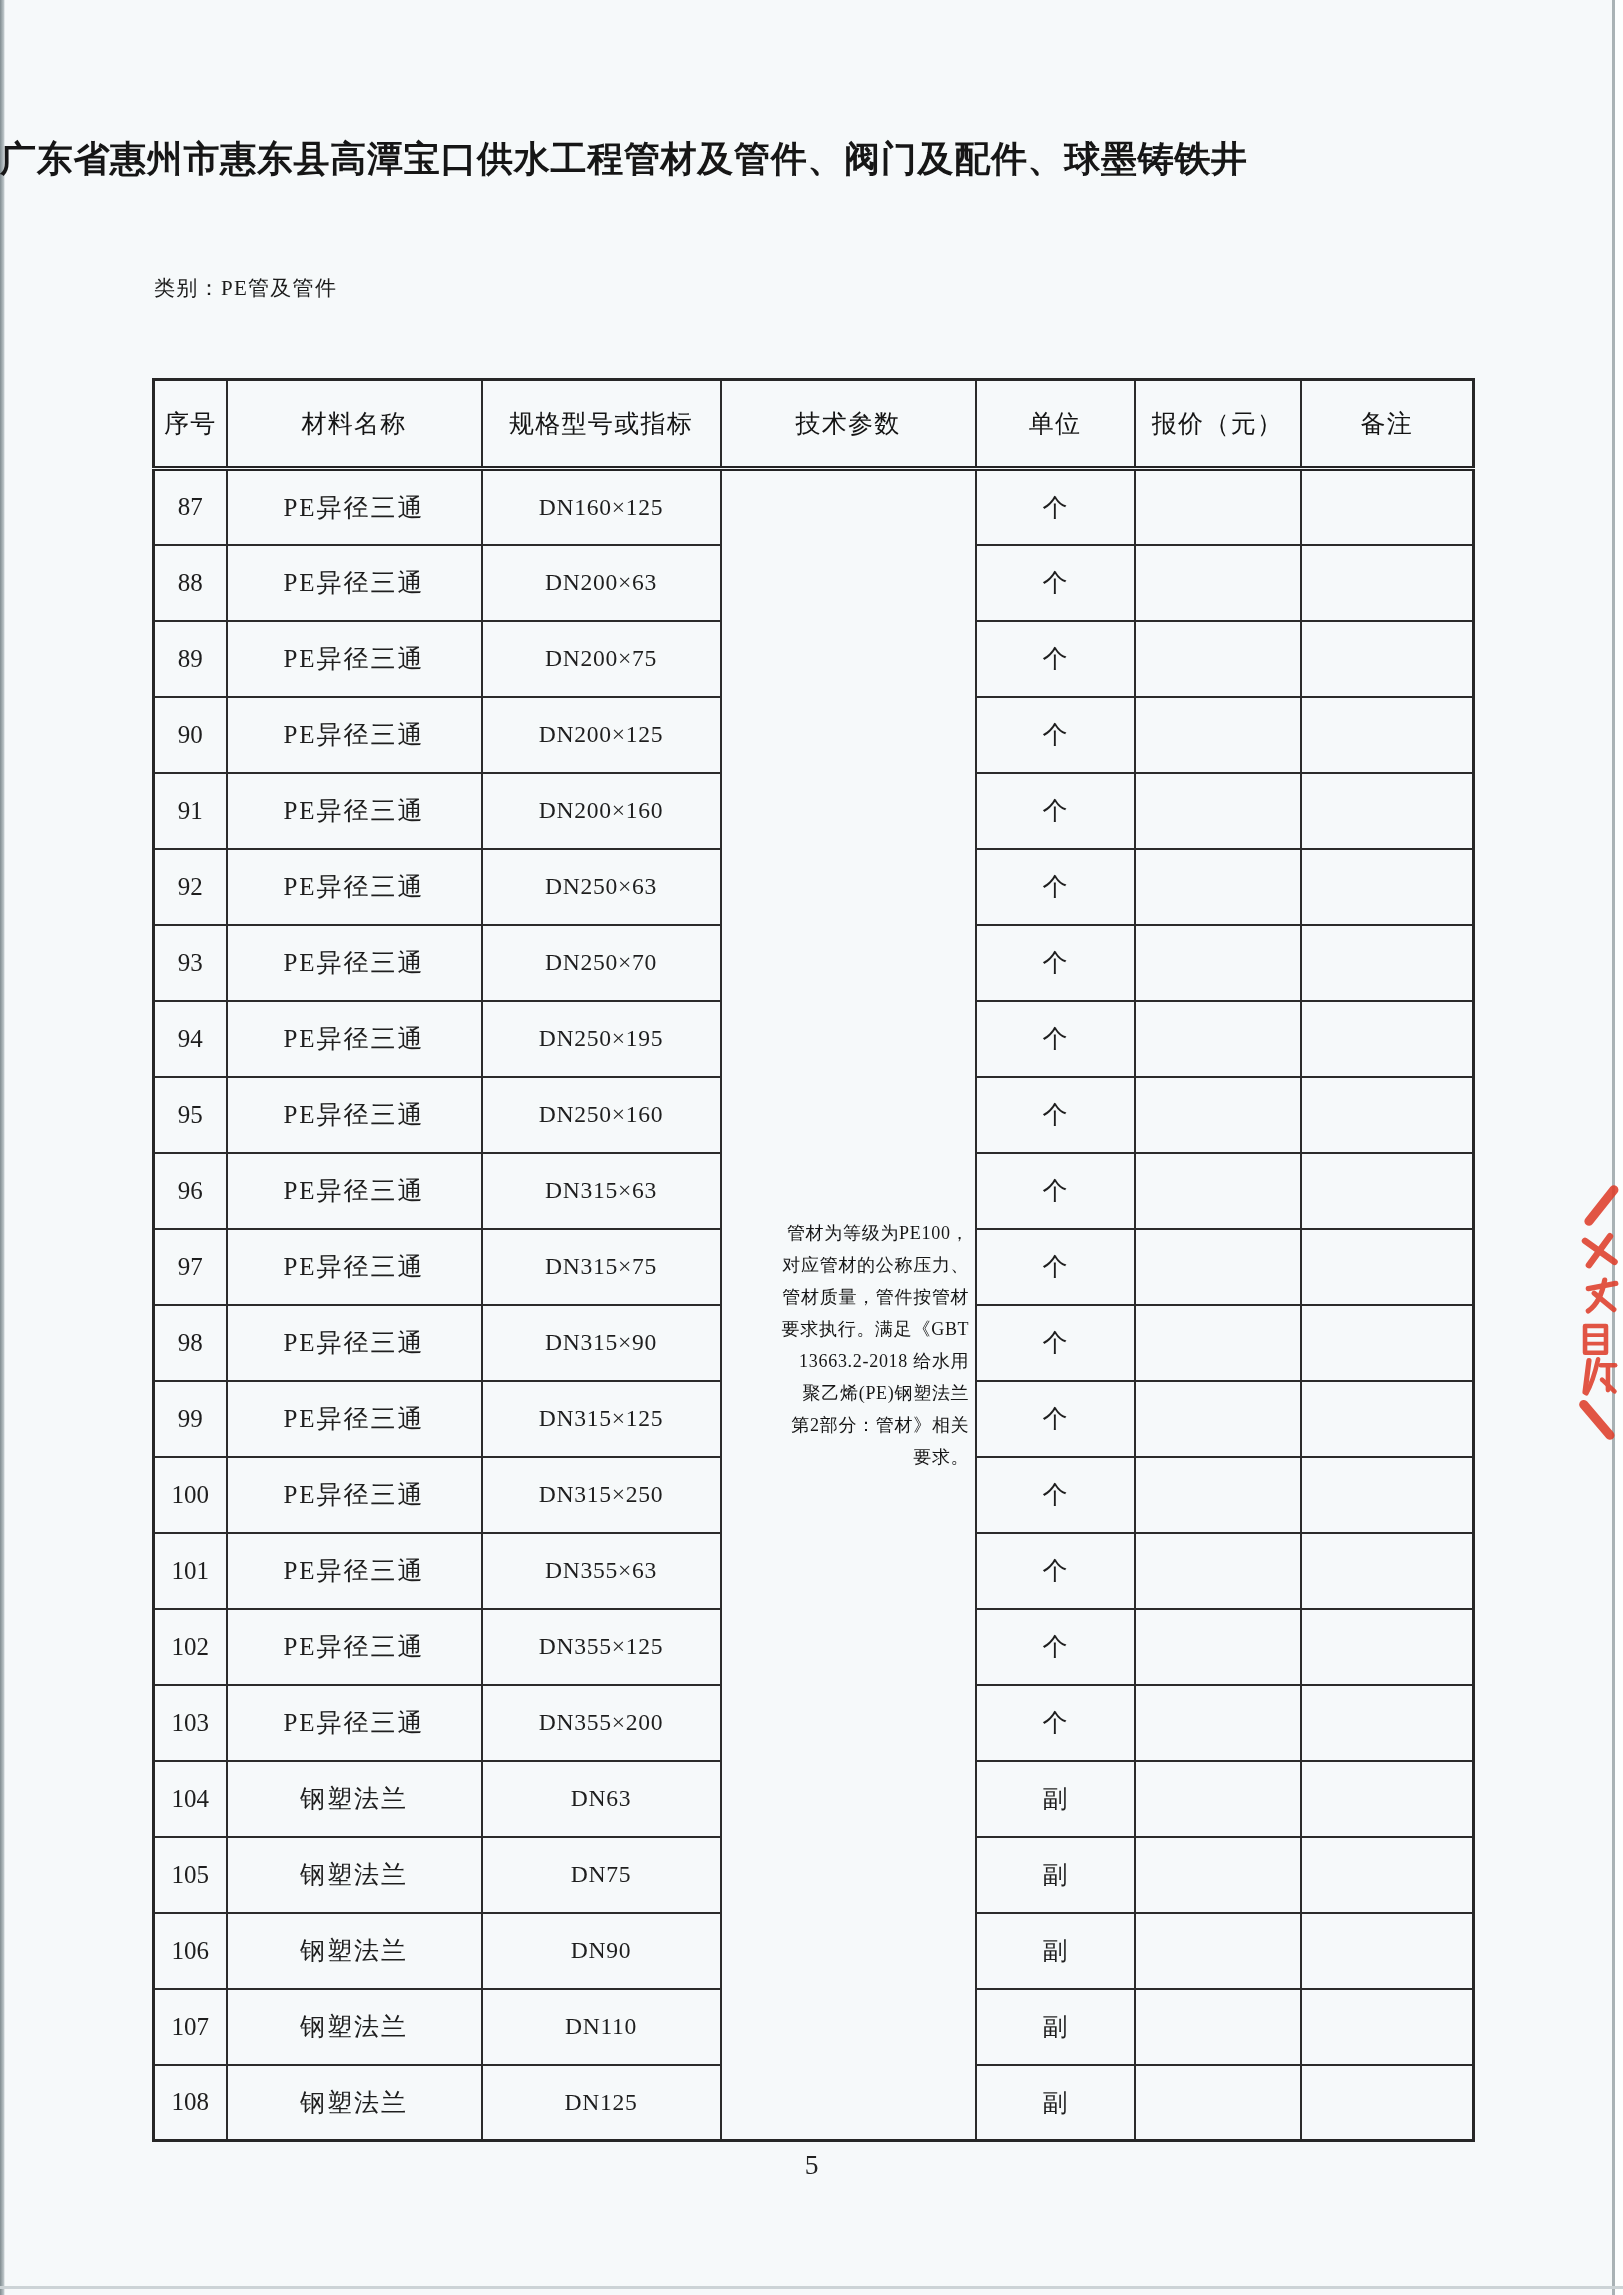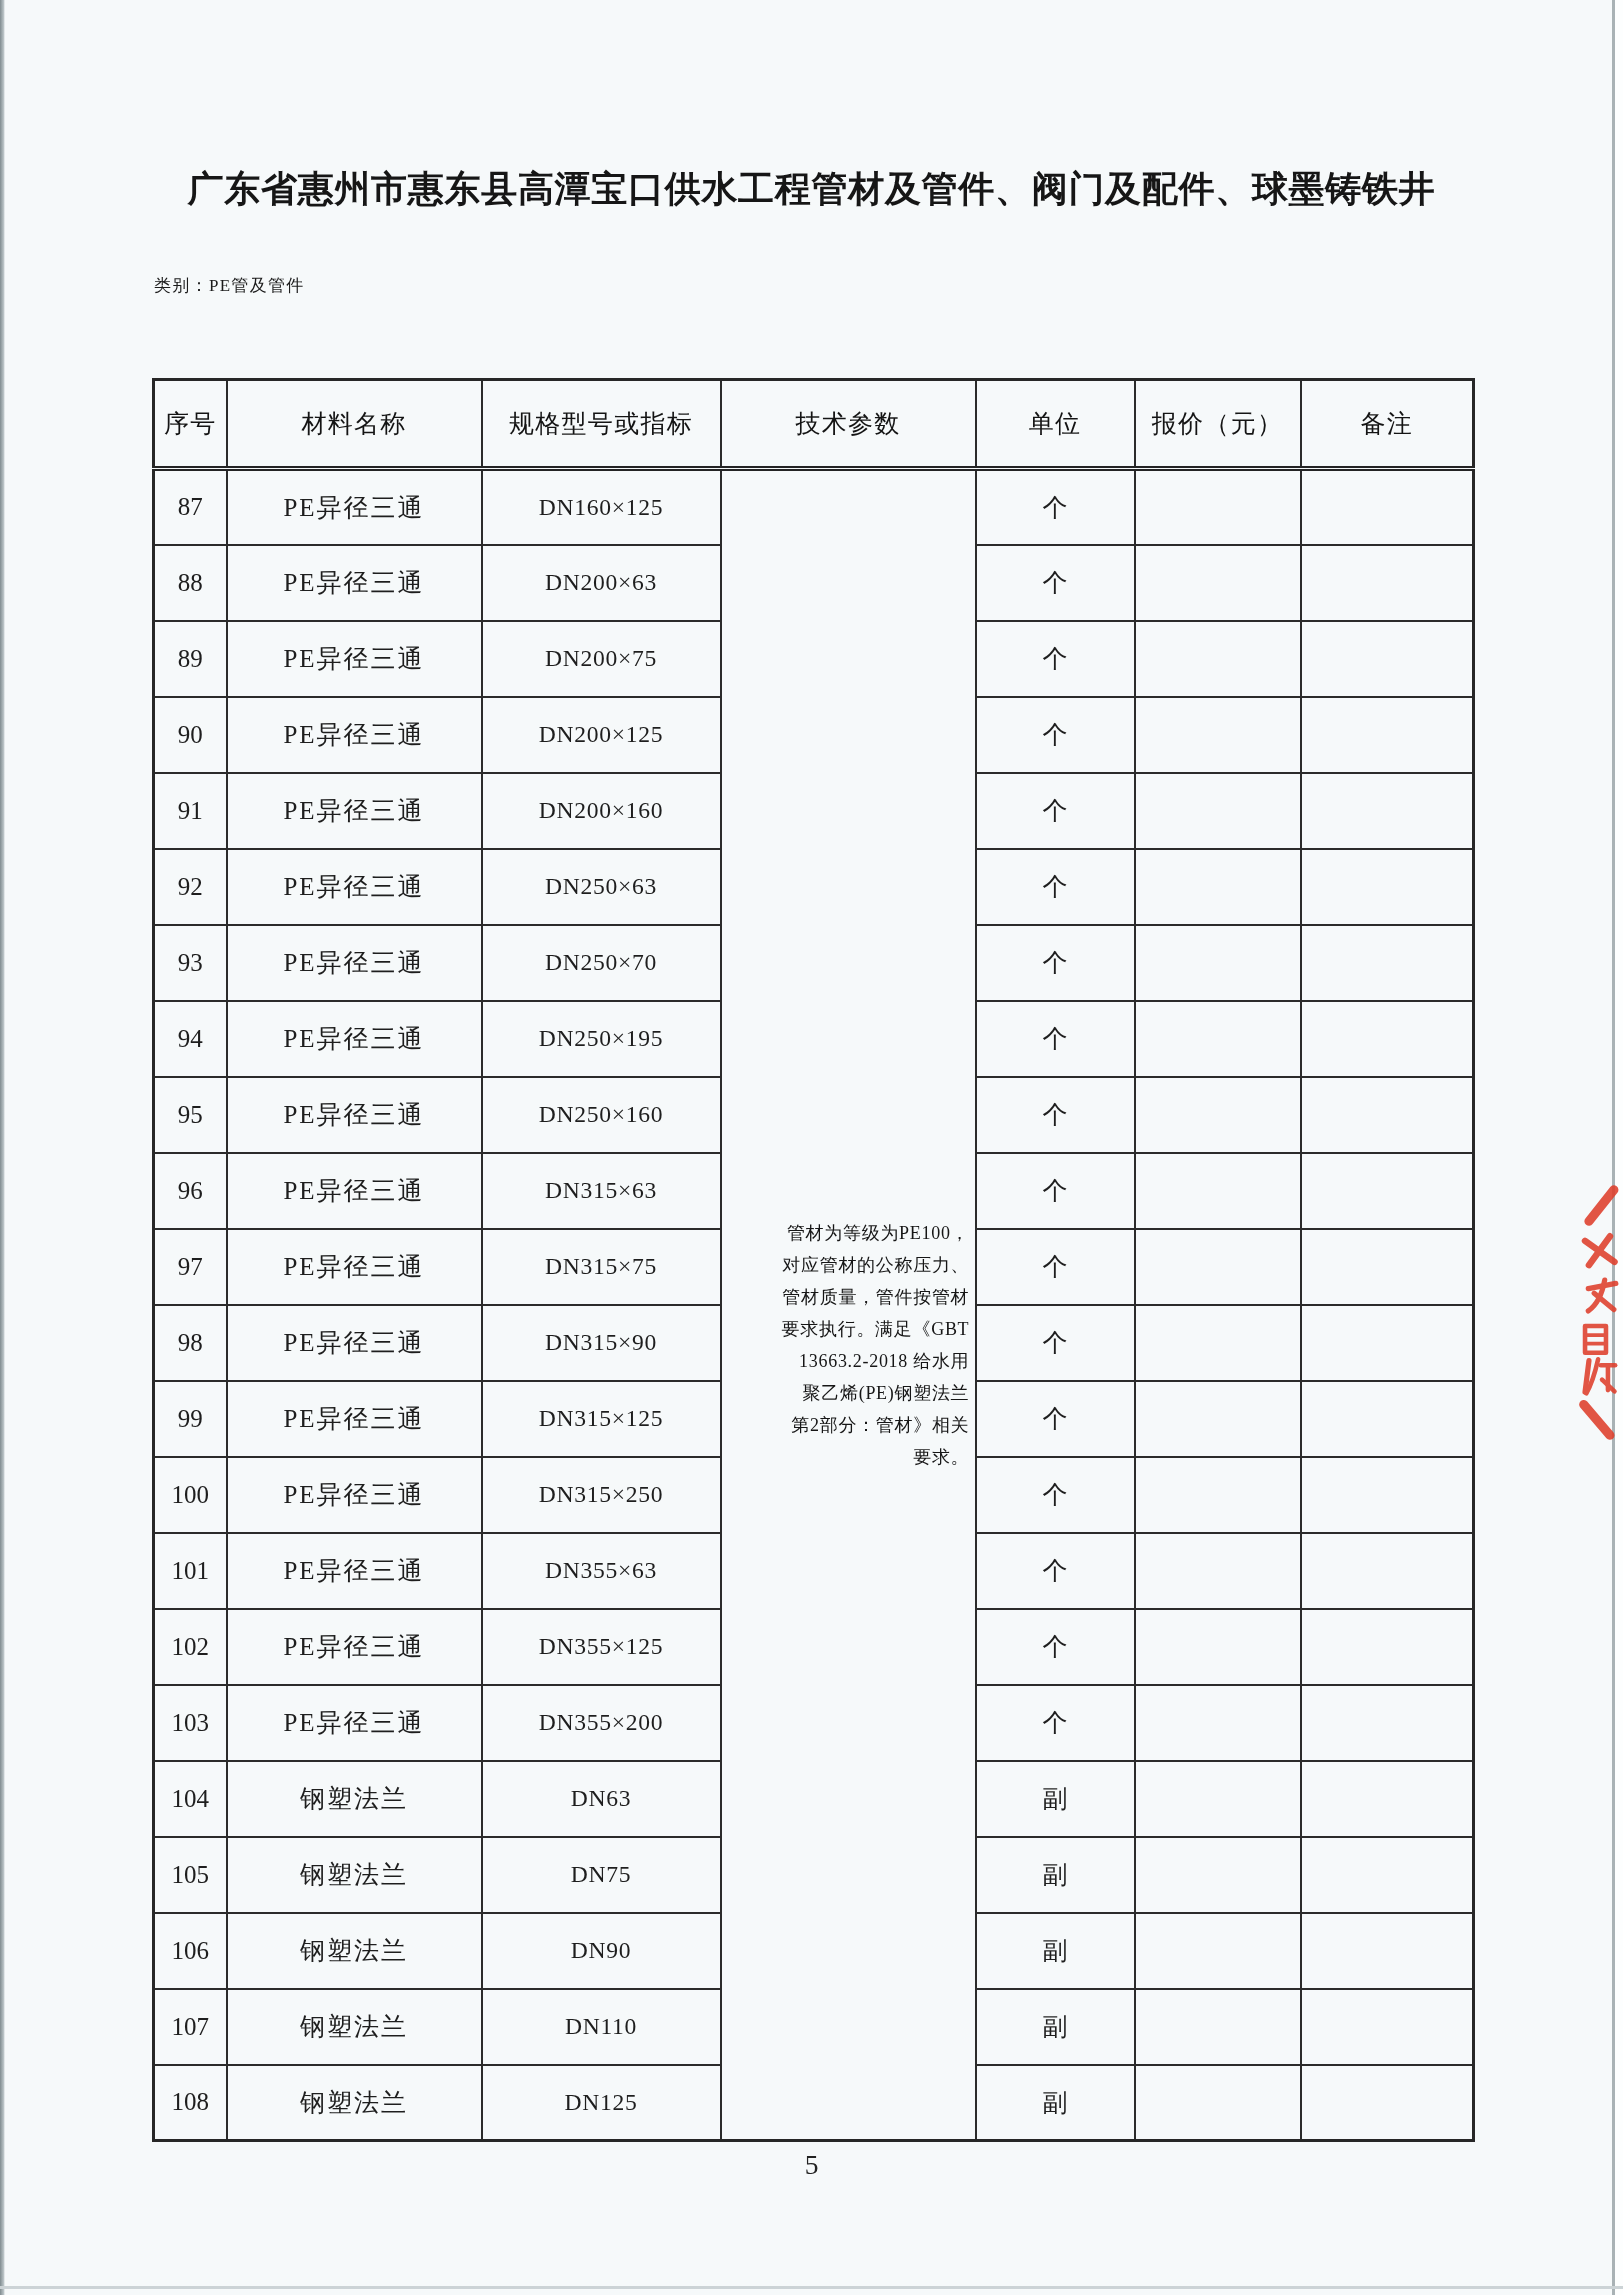--- a/index.html
+++ b/index.html
@@ -14,29 +14,29 @@
     background:#f6f9fa;
   }
   
   .edge-left{position:absolute;left:0;top:0;width:4.6px;height:2295px;
     background:linear-gradient(90deg,#808c90,#b9c2c5 70%,rgba(185,194,197,0));}
   .edge-right{position:absolute;left:1612px;top:0;width:2.6px;height:2295px;background:#a9b2b5;}
   .edge-right-paper{position:absolute;left:1615px;top:0;width:8.5px;height:2295px;background:#fdfefe;}
   .edge-bottom{position:absolute;left:0;top:2286px;width:1623px;height:2.6px;background:#ccd3d6;}
 
   .title{
-    position:absolute;left:0;top:164px;width:1623px;
-    text-align:center;
+    position:absolute;left:0;top:134px;width:1623px;
+    text-align:left;
     font-family:"Liberation Sans","DejaVu Sans",sans-serif;
     font-weight:700;font-size:36px;line-height:50px;color:#161616;
     letter-spacing:0.7px;
   }
   .category{
     position:absolute;left:154px;top:274px;
-    font-size:17px;color:#1b1b1b;letter-spacing:1.3px;
+    font-size:21px;color:#1b1b1b;letter-spacing:1.3px;
   }
 
   table.price{
     position:absolute;left:152px;top:334px;width:1319px;
     border-collapse:collapse;table-layout:fixed;
     border:3.9px solid #272727;
     background:transparent;
     margin-top:44px;
   }
   table.price th,table.price td{

